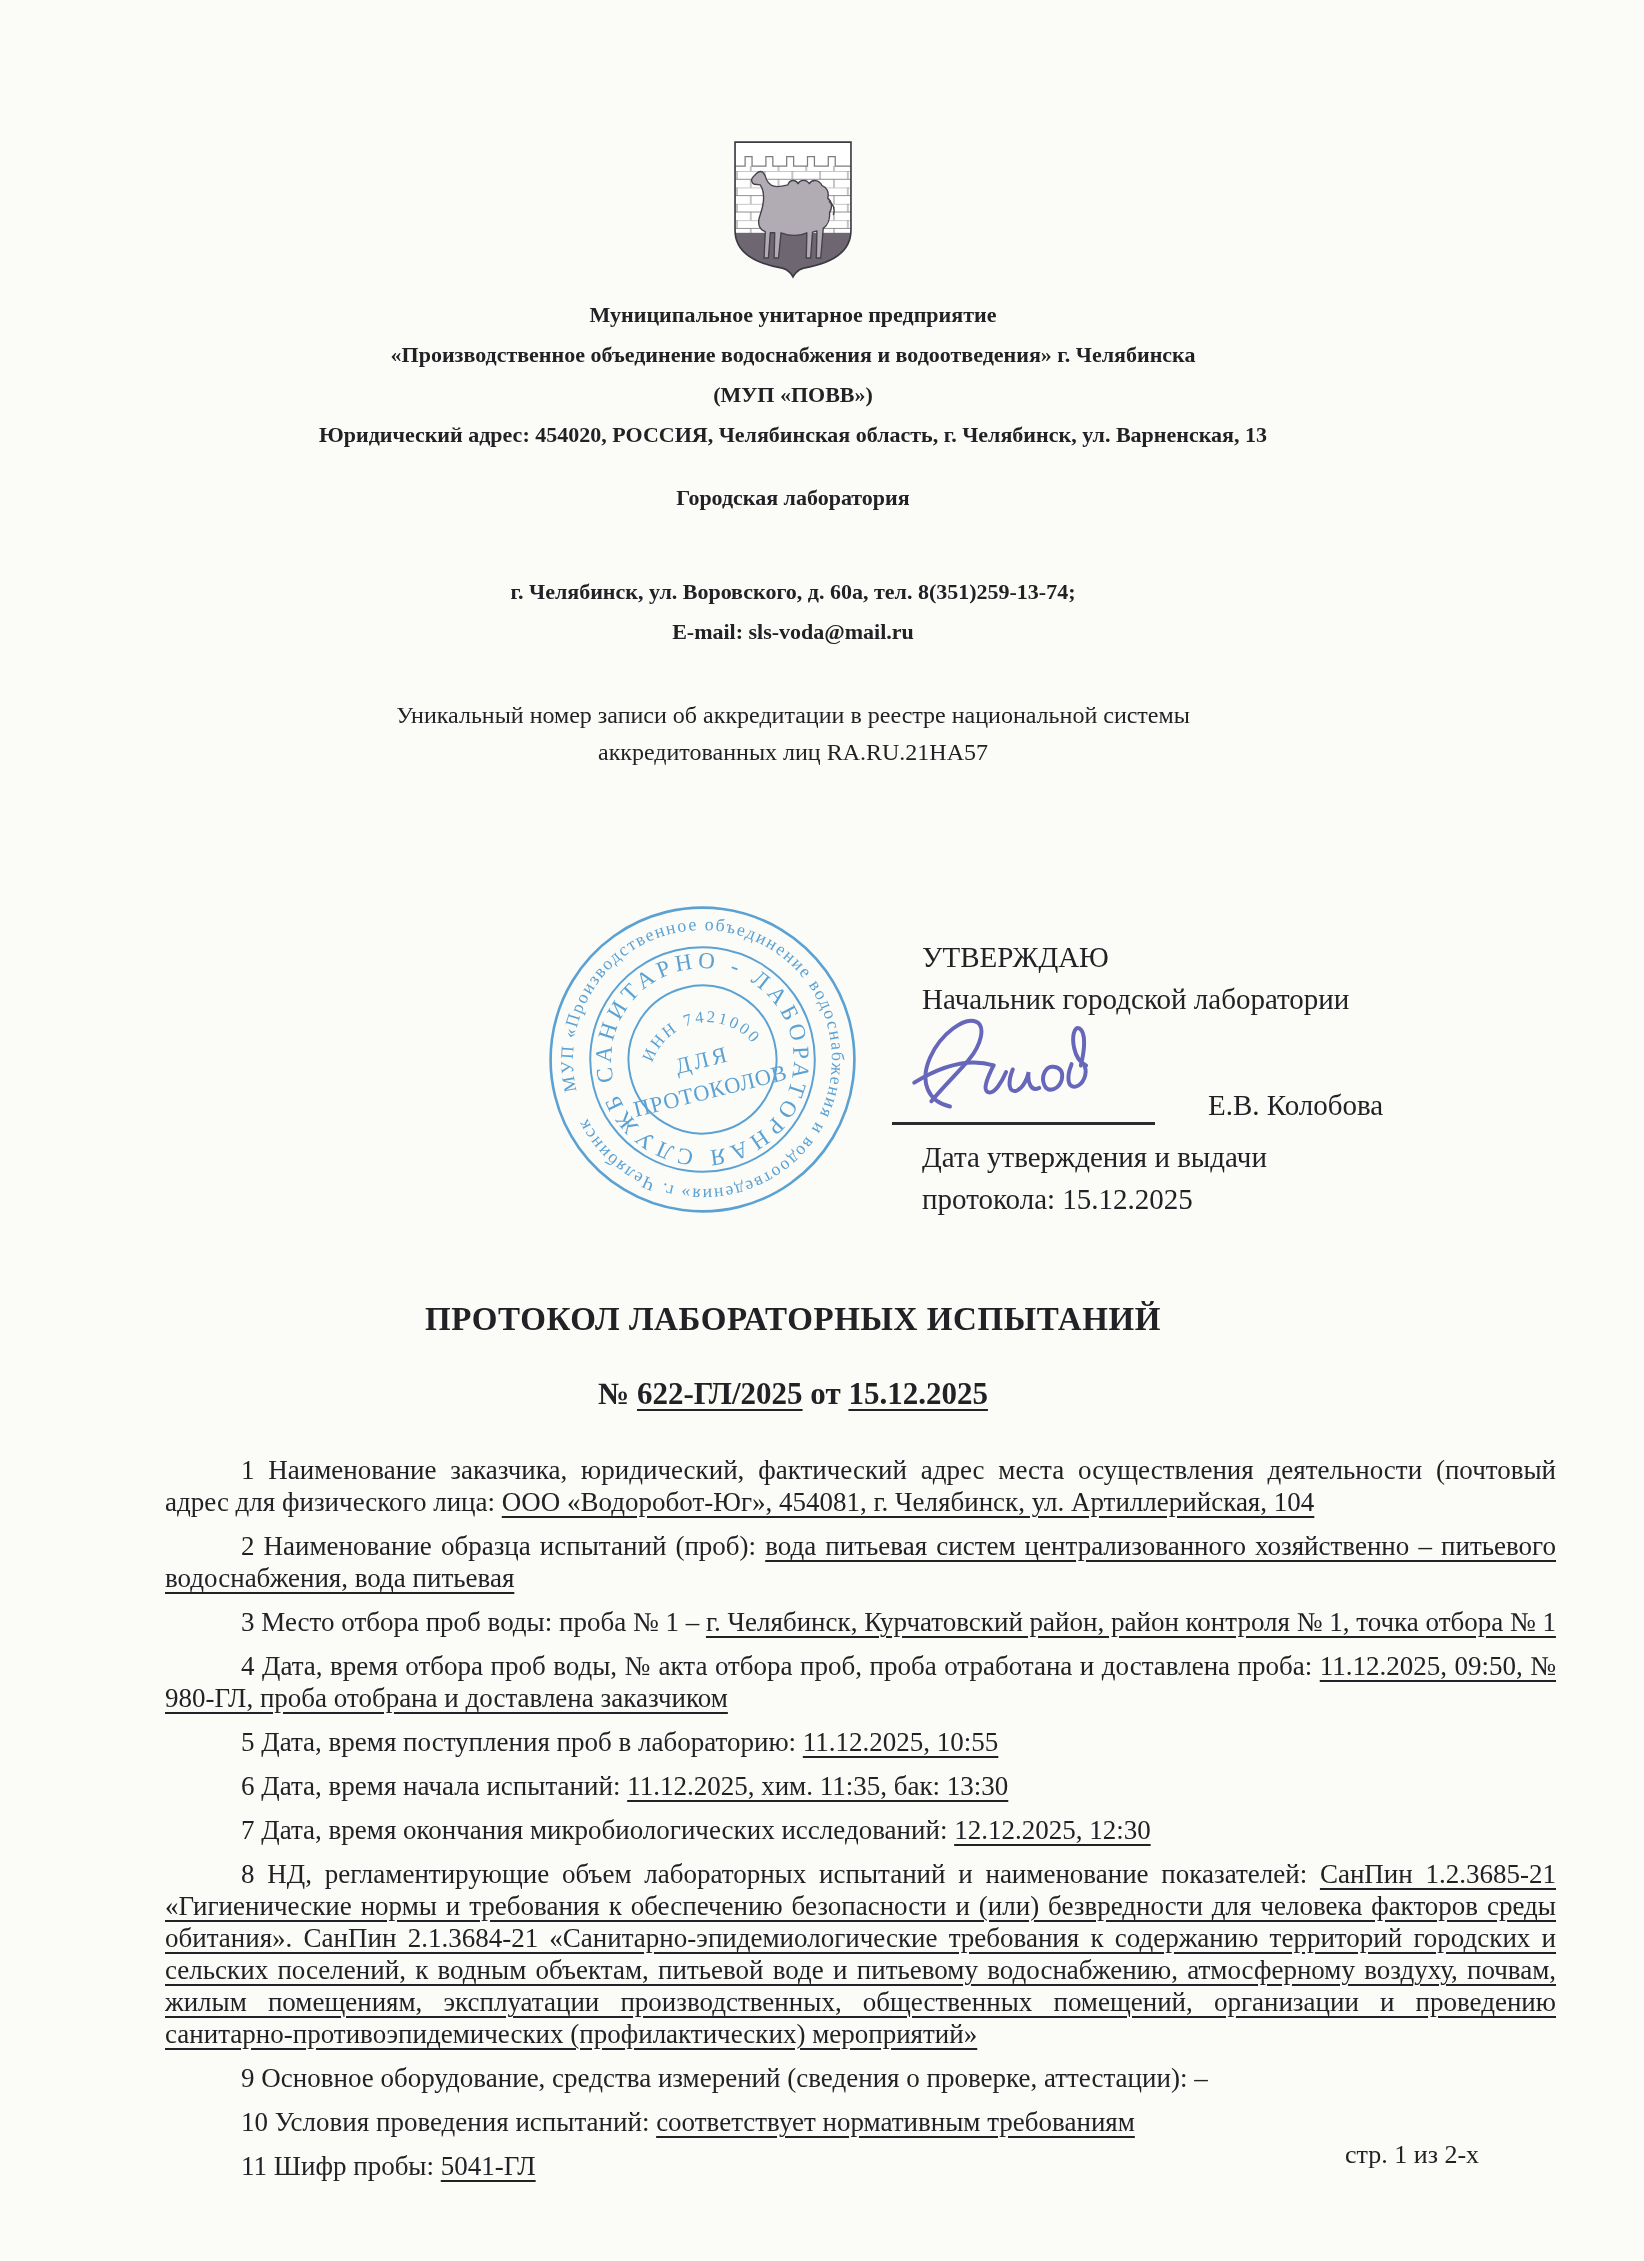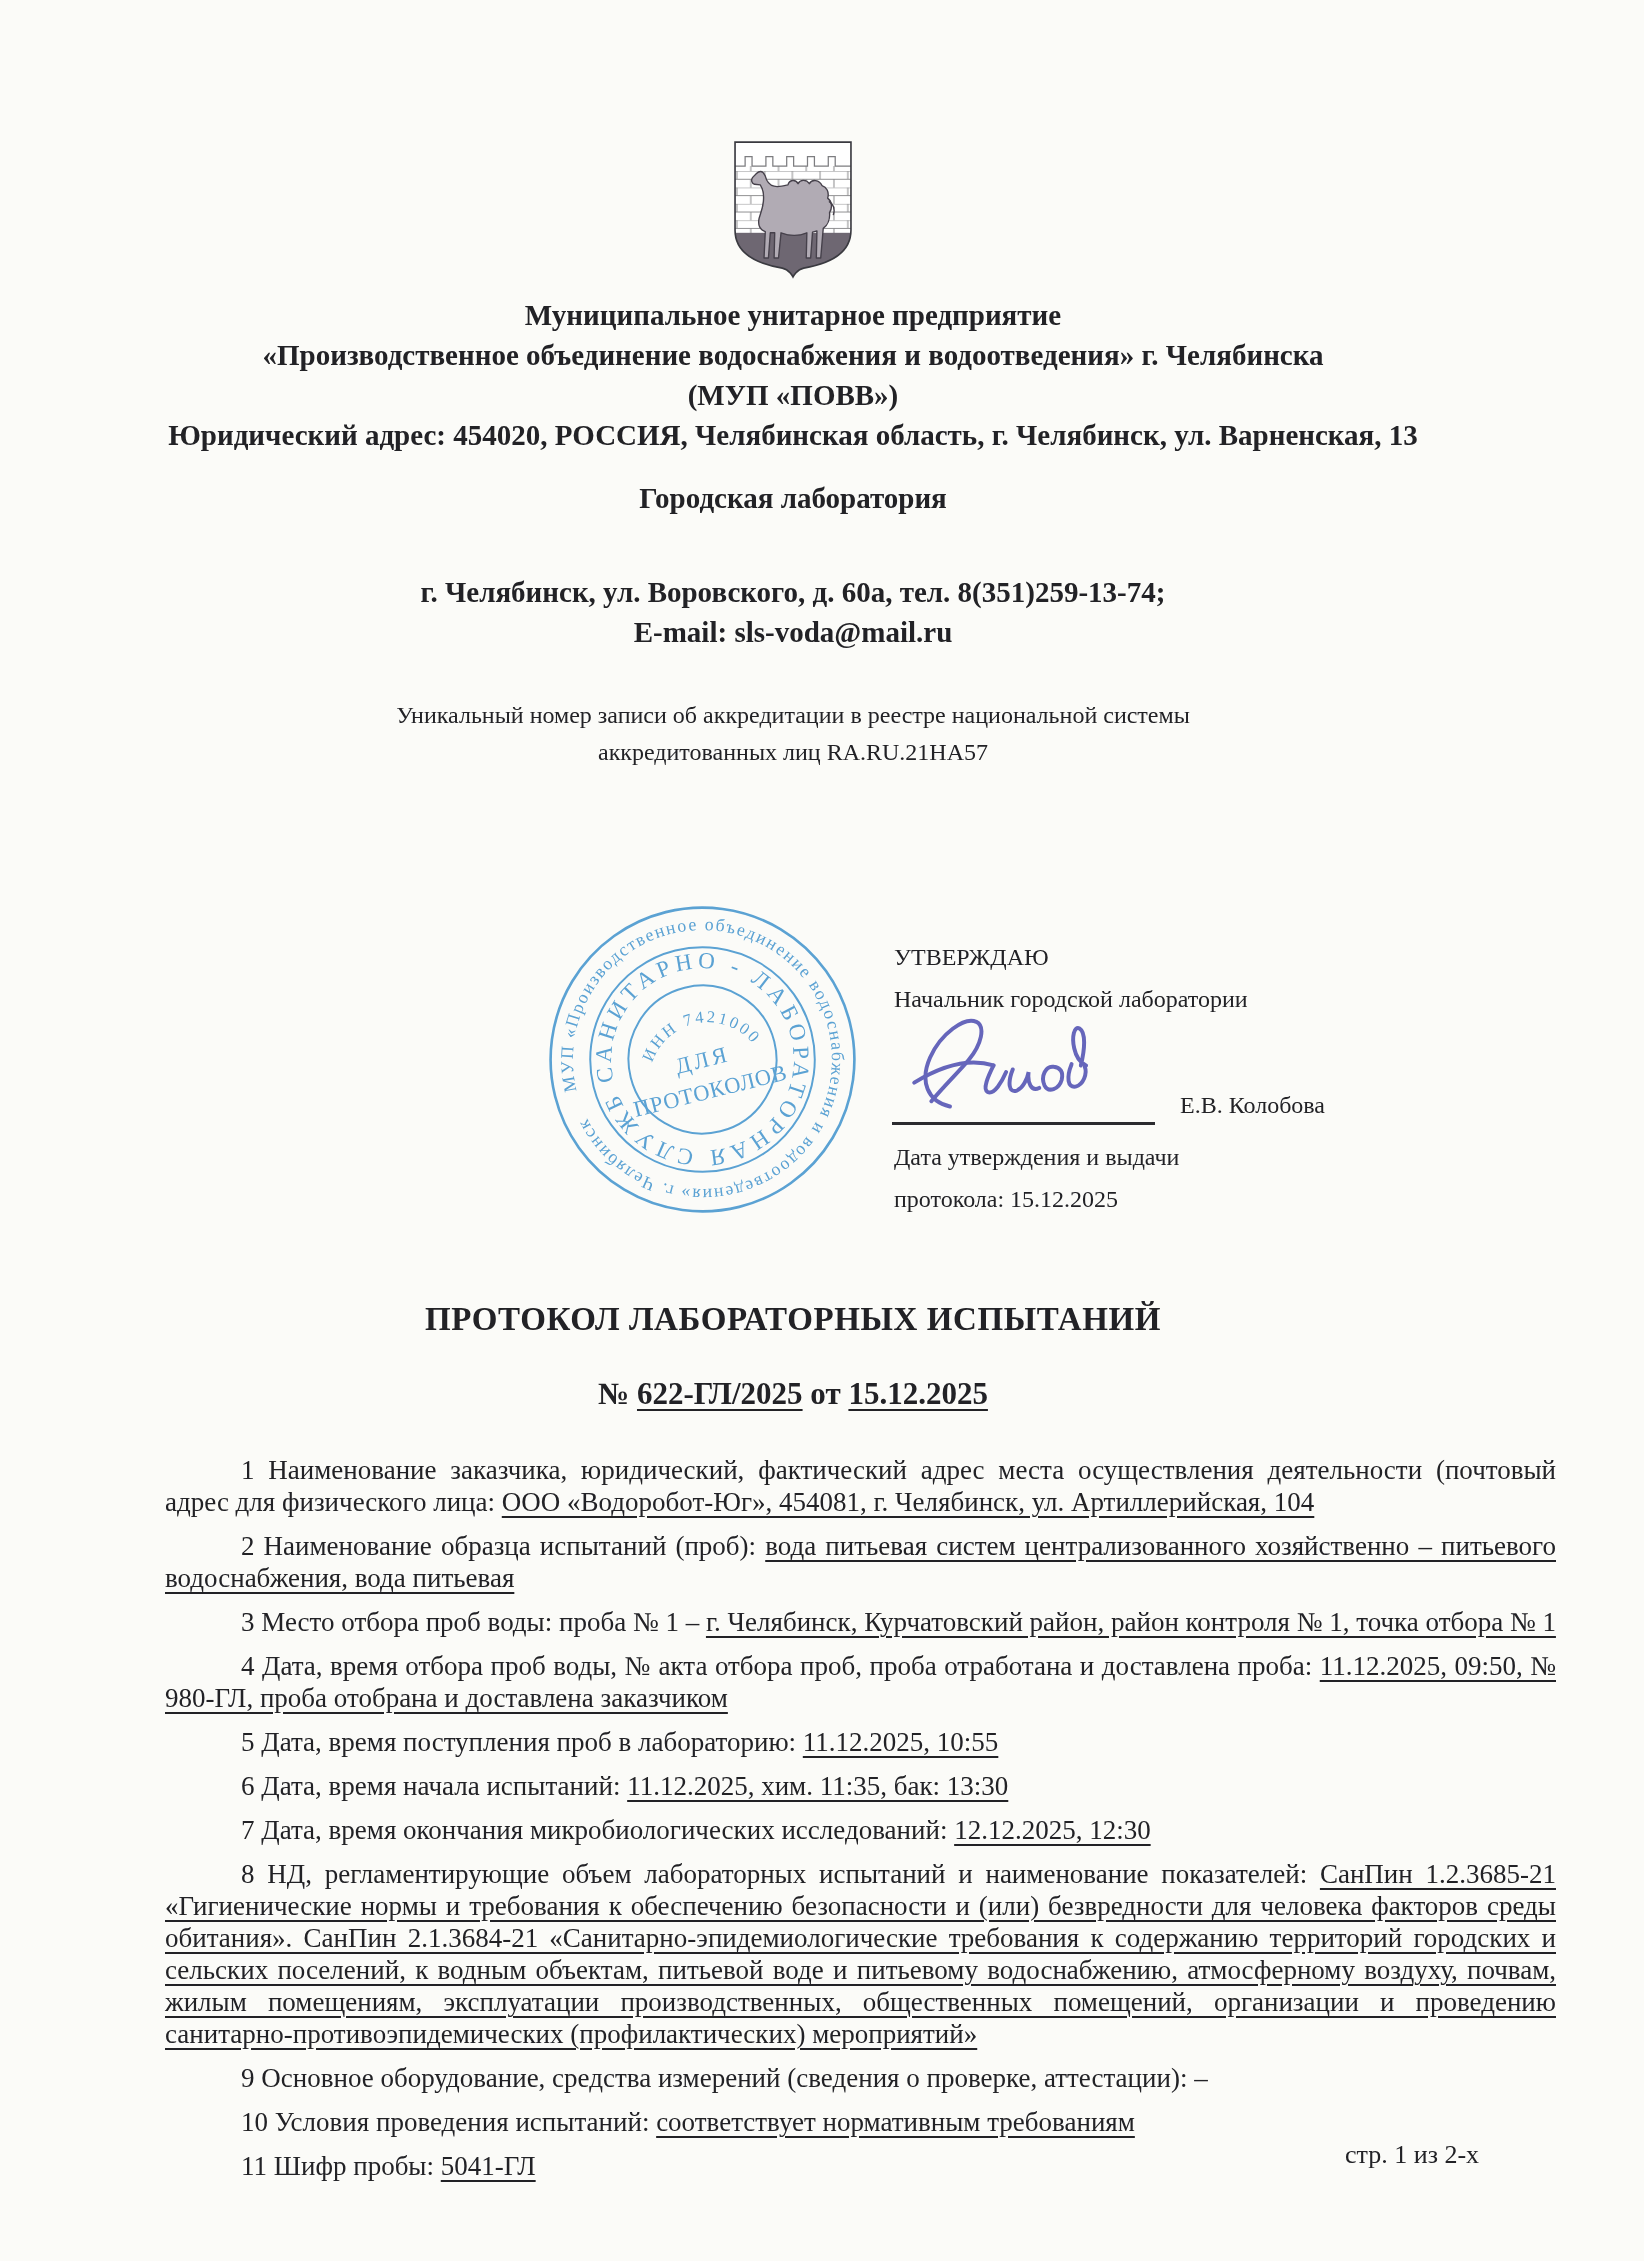--- a/index.html
+++ b/index.html
@@ -7,31 +7,31 @@
     width:1644px;height:2261px;
     background:#fbfbf8;
     font-family:"Liberation Serif", serif;
     color:#222226;
     position:relative;
     overflow:hidden;
   }
   .abs{position:absolute;}
   .centered{left:30px;width:1526px;text-align:center;}
   .bold{font-weight:bold;}
-  .hdr{font-size:29px;line-height:40px;}
+  .hdr{font-size:22px;line-height:40px;}
   .hdr-small{font-size:24px;line-height:37px;font-weight:normal;}
   .u{text-decoration-line:underline;text-decoration-thickness:2.3px;text-underline-offset:4.5px;}
   .nou{text-decoration:none;}
   
   #crest{left:730px;top:138px;width:126px;height:143px;}
   
   #stamp{left:544px;top:901px;width:317px;height:317px;transform:rotate(-14deg);opacity:.88;}
   #stamp text{font-family:"Liberation Serif", serif;}
   
-  .appr{font-size:24px;line-height:36px;}
+  .appr{font-size:29px;line-height:36px;margin-left:28px;}
   #approve-label{left:894px;top:939px;}
   #approver-position{left:894px;top:981px;}
   #signature{left:901px;top:1002px;width:238px;height:119px;}
   #signature-line{left:892px;top:1122px;width:263px;height:2.6px;background:#2b2b2f;}
   #approver-name{left:1180px;top:1087px;}
   #approval-date-1{left:894px;top:1139px;}
   #approval-date-2{left:894px;top:1181px;}
   
   #protocol-title{top:1301px;font-size:33px;letter-spacing:0.6px;}
   #protocol-number{top:1376px;font-size:31px;font-weight:bold;}

